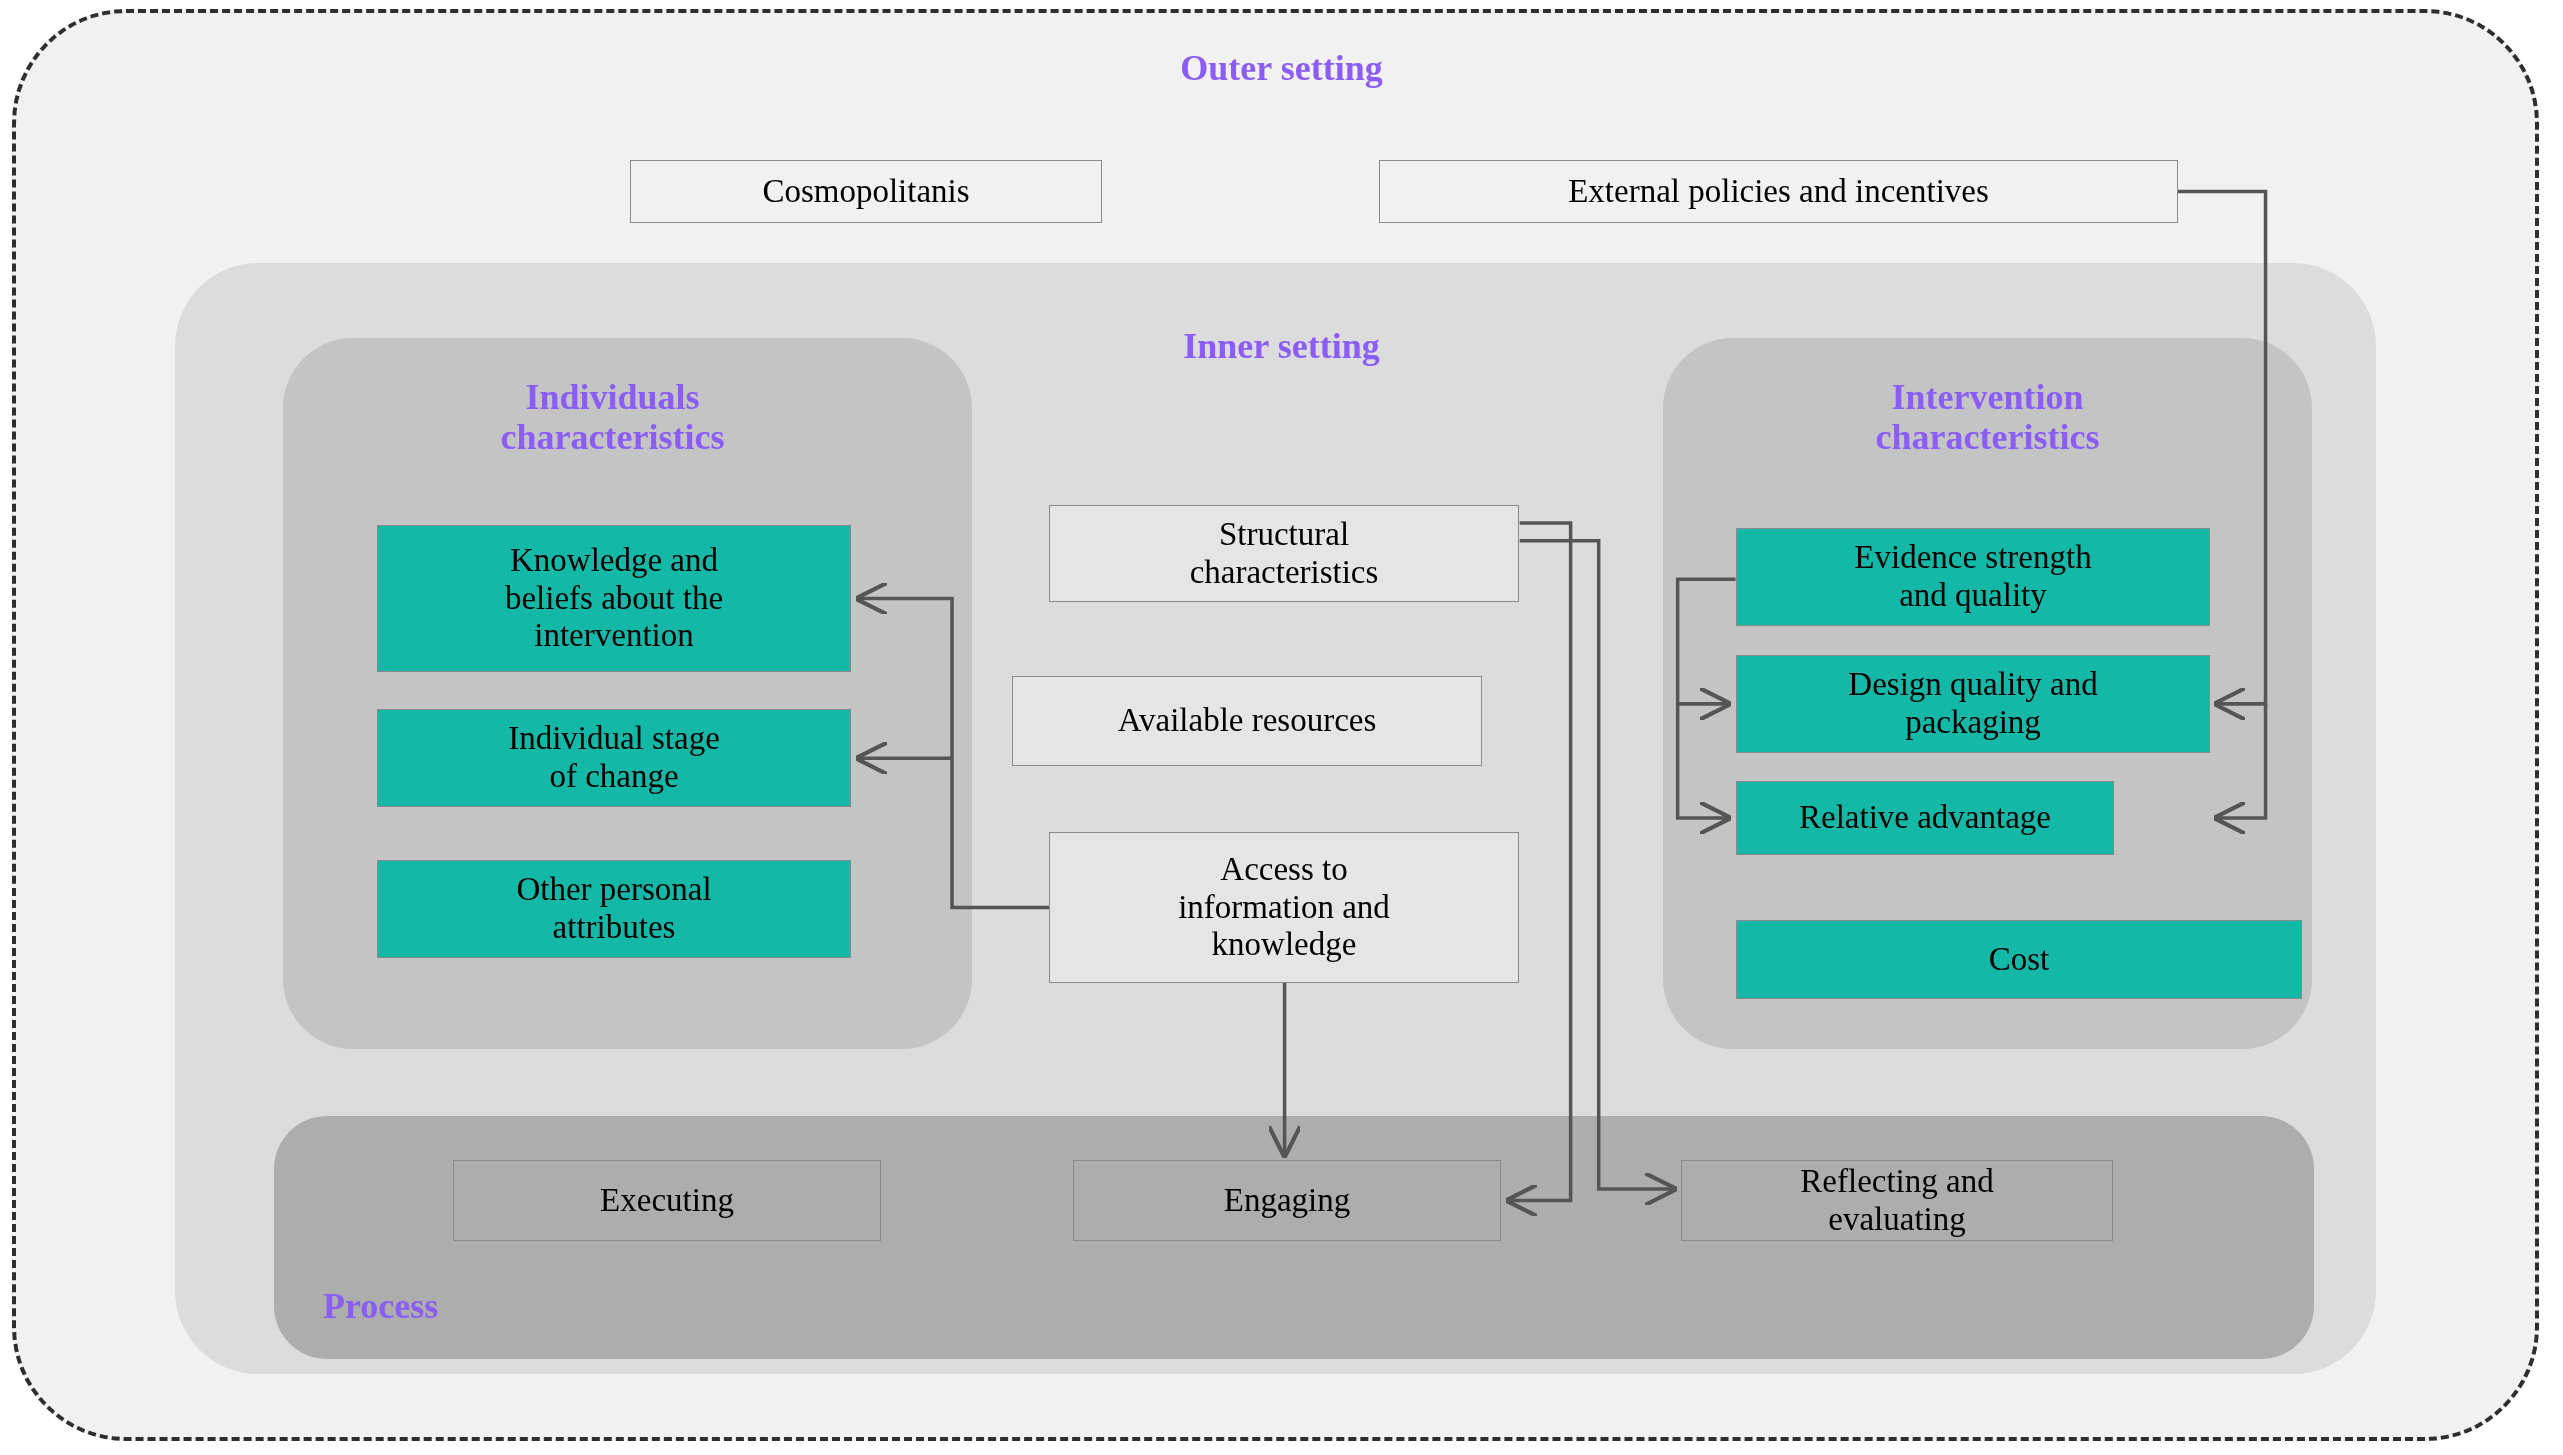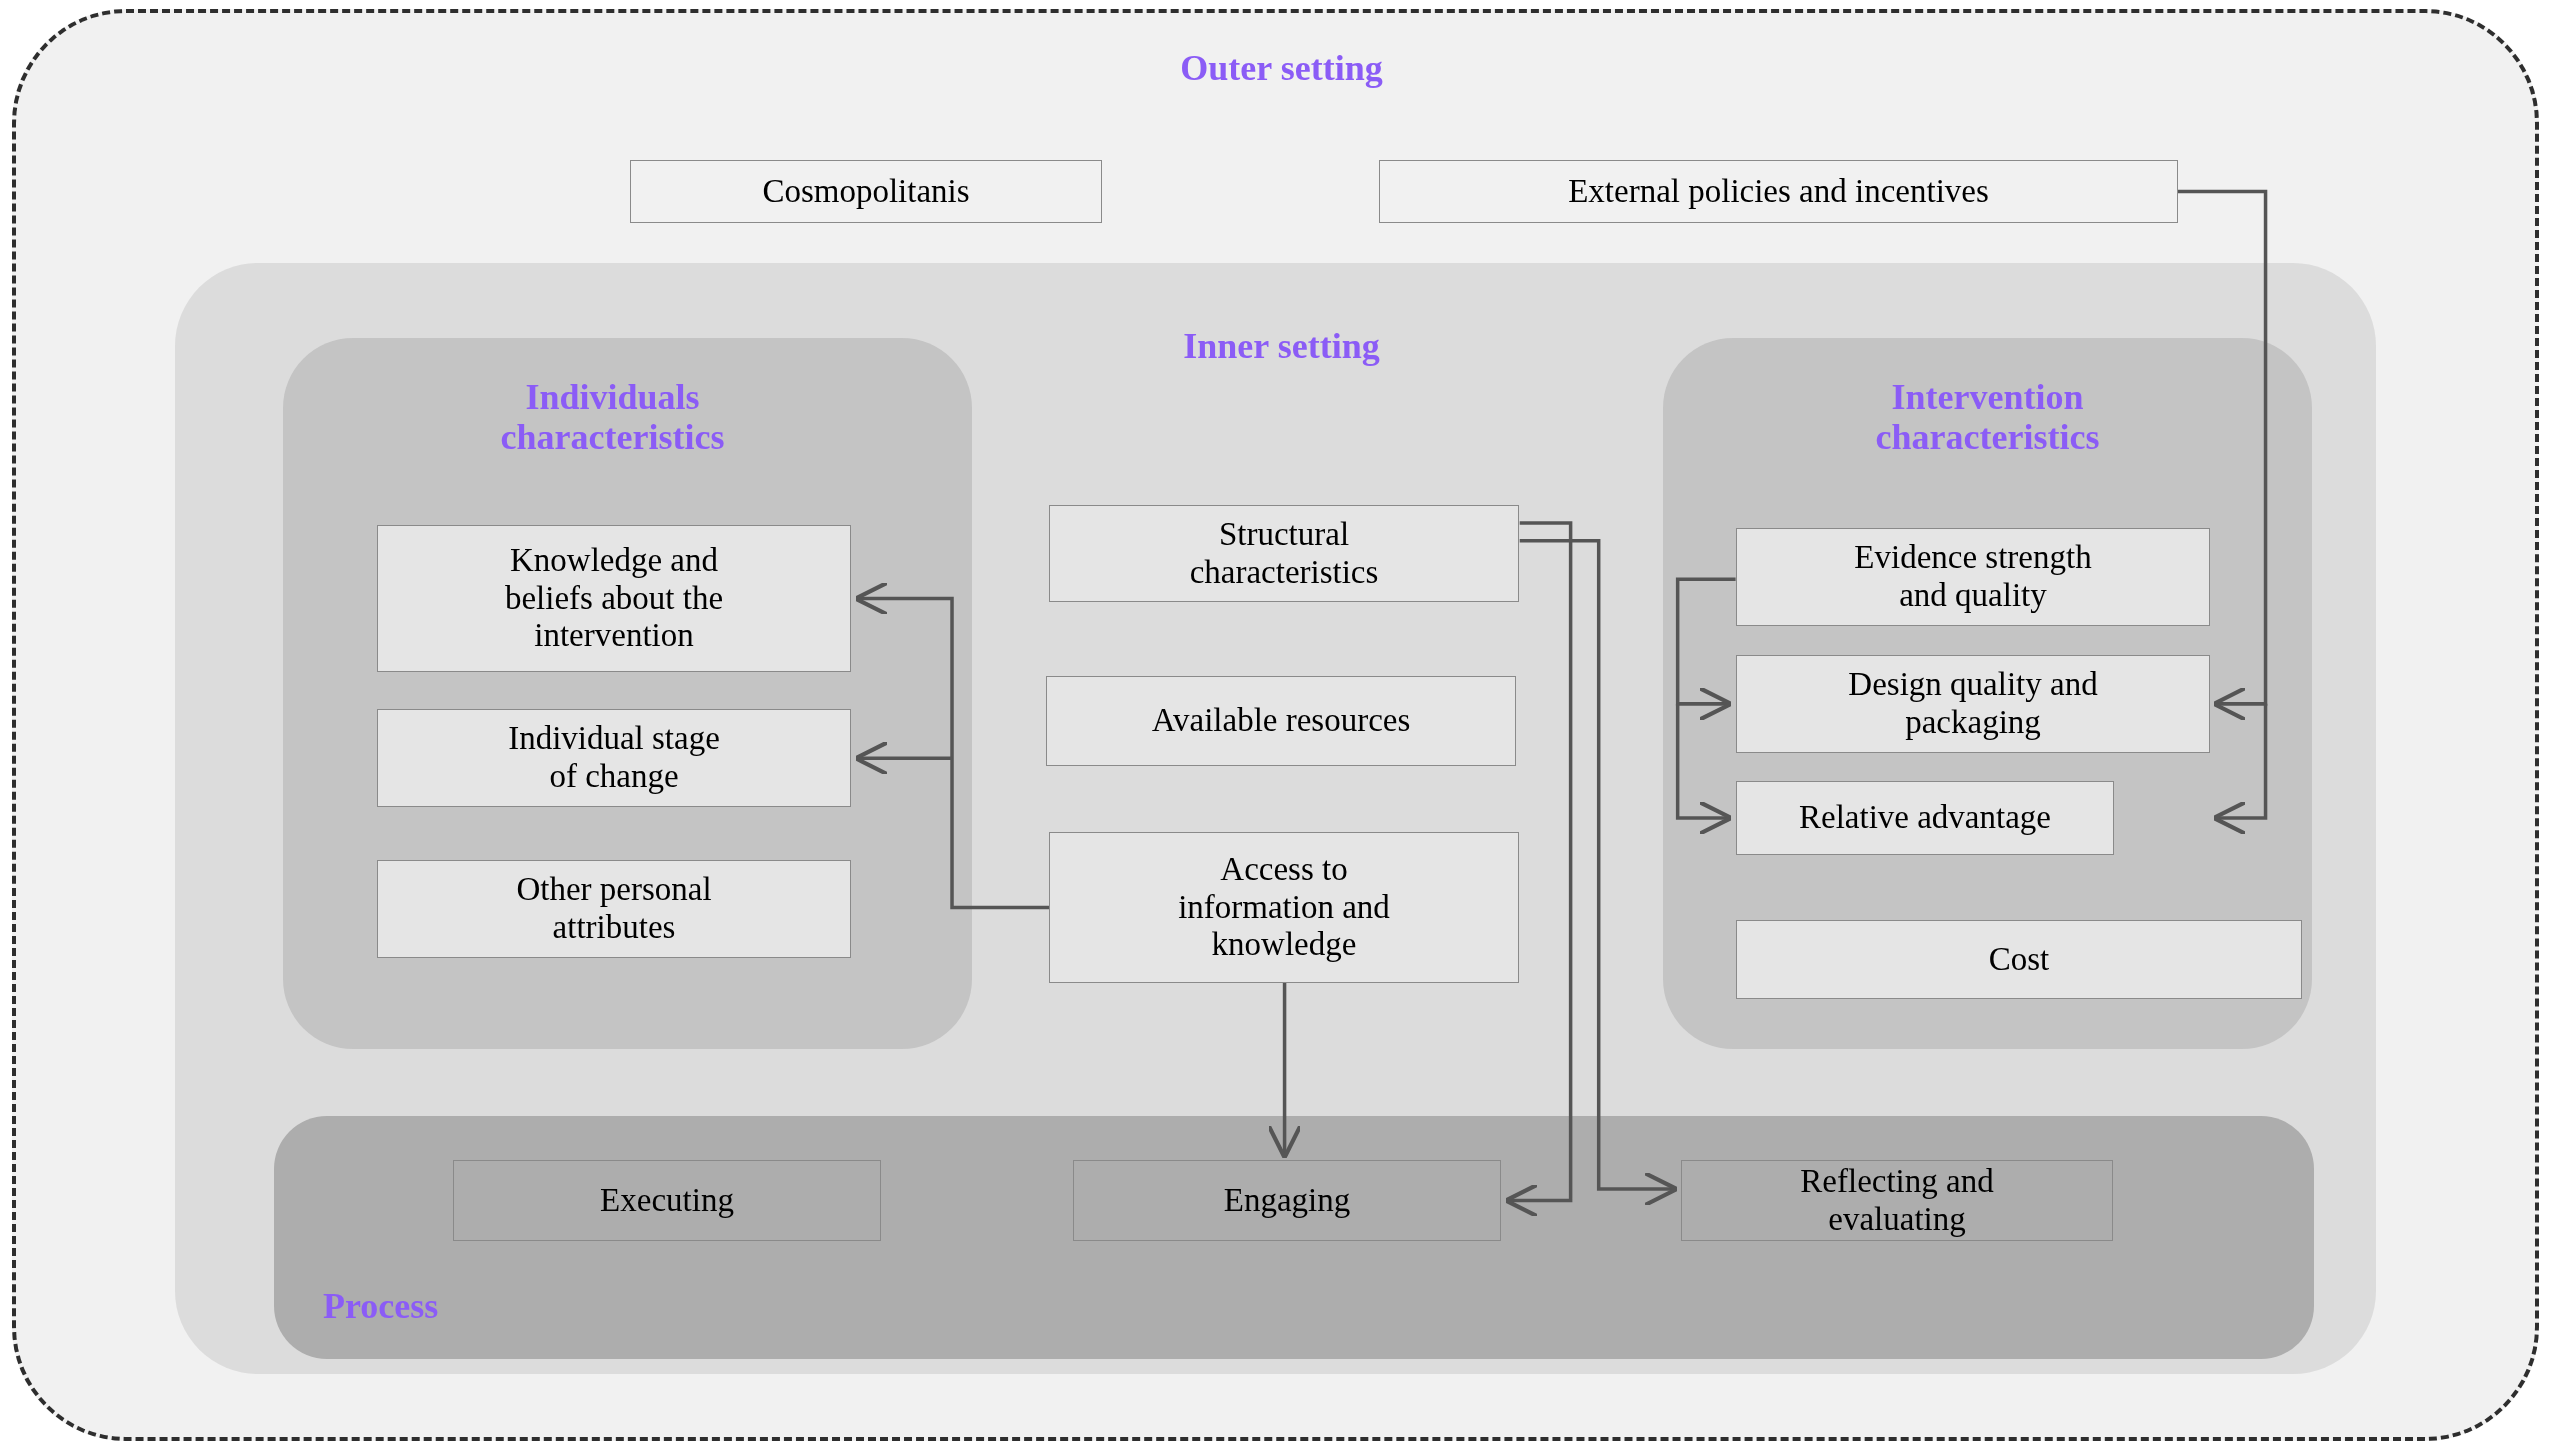--- a/index.html
+++ b/index.html
@@ -62,33 +62,33 @@
     text-align:center;
     font-size:33px;
     line-height:1.14;
     color:#000000;
     padding:1.8px 7px;
     white-space:pre-line;
     font-family:Liberation Serif, serif;
   }
   .node.on-light{ background:#f1f1f1; }
   .node.on-mid{  background:#e5e5e5; }
-  .node.on-group{ background:#e5e5e5; }
+  .node.on-group{ background:#14b8a6; }
   .node.on-process{ background:#adadad; }
 
   
   .n-cosmo{          left:630px;  top:160px;  width:472px;  height:63px; }
   .n-external{       left:1379px; top:160px;  width:799px;  height:63px; }
 
   .n-knowledge{      left:377px;  top:525px;  width:474px;  height:147px; }
   .n-indivstage{     left:377px;  top:709px;  width:474px;  height:98px; }
   .n-otherpersonal{  left:377px;  top:860px;  width:474px;  height:98px; }
 
   .n-structural{     left:1049px; top:505px;  width:470px;  height:97px; }
-  .n-available{      left:1046px; top:676px;  width:470px;  height:90px; }
+  .n-available{      left:1012px; top:676px;  width:470px;  height:90px; }
   .n-access{         left:1049px; top:832px;  width:470px;  height:151px;text-align:center; }
 
   .n-evidence{       left:1736px; top:528px;  width:474px;  height:98px; }
   .n-design{         left:1736px; top:655px;  width:474px;  height:98px; }
   .n-relative{       left:1736px; top:781px;  width:378px;  height:74px; }
   .n-cost{           left:1736px; top:920px; width:566px;  height:79px; }
 
   .n-executing{      left:453px;  top:1160px; width:428px;  height:81px; }
   .n-engaging{       left:1073px; top:1160px; width:428px;  height:81px; }
   .n-reflecting{     left:1681px; top:1160px; width:432px;  height:81px; }

